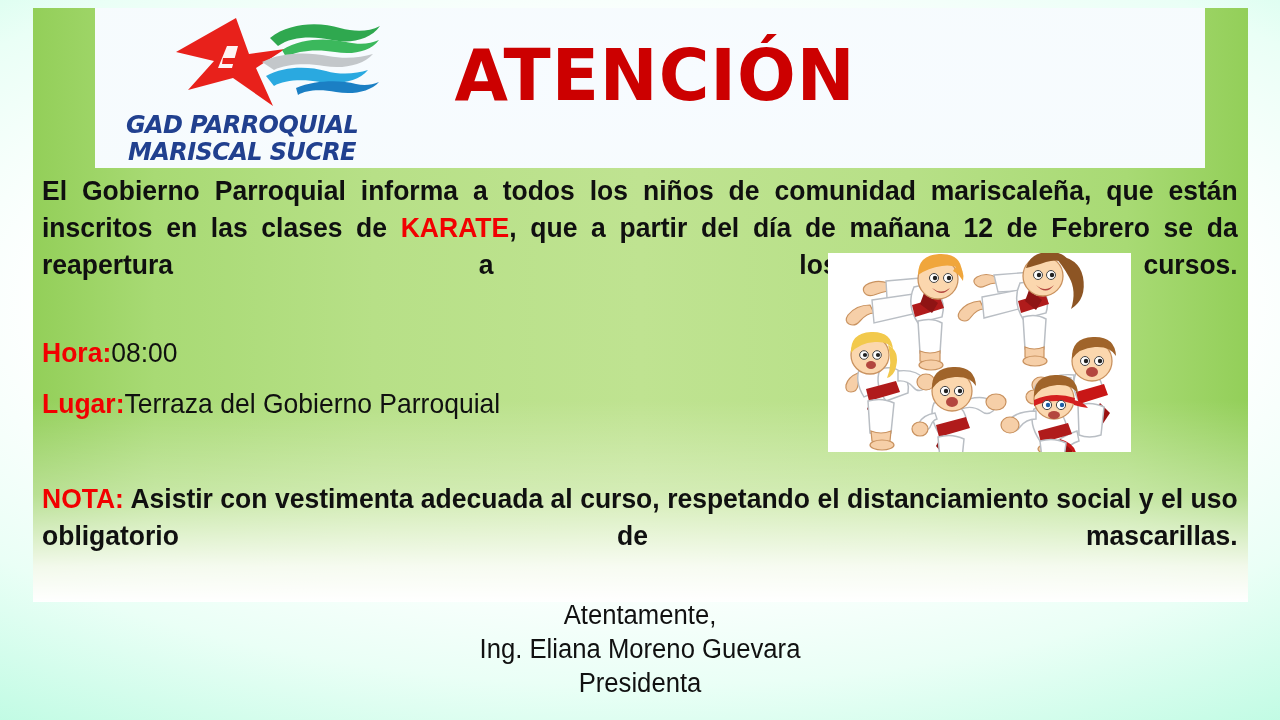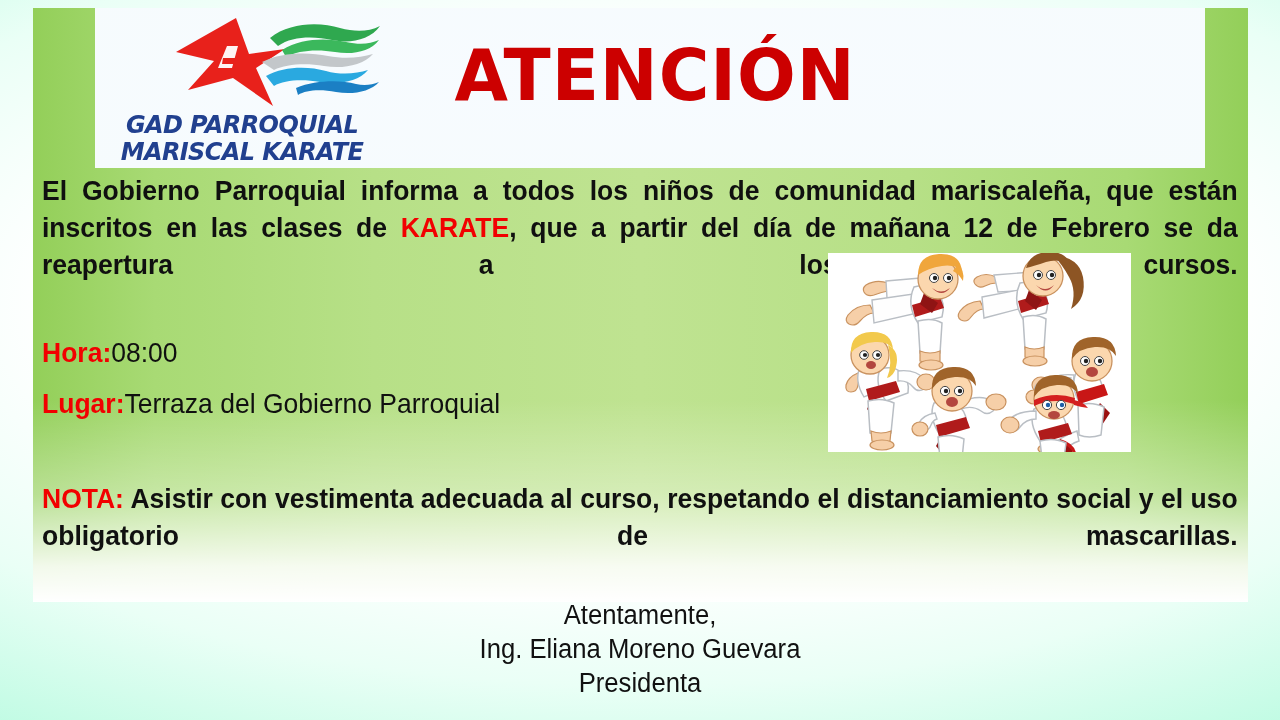--- a/index.html
+++ b/index.html
@@ -198,21 +198,21 @@
                  C192 50, 172 53, 154 50 C136 47, 116 48, 104 54 Z" fill="#c3c7ca"></path>
 
         <path d="M96 60 C114 50, 138 50, 156 55 C170 59, 186 58, 198 54
                  C188 66, 168 69, 150 66 C132 63, 114 64, 104 70 Z" fill="#2aa9e0"></path>
         <path d="M126 72 C146 64, 170 64, 186 68 C194 70, 202 69, 209 66
                  C200 76, 182 79, 166 76 C150 73, 136 74, 128 79 Z" fill="#1b7fc4"></path>
       </svg>
     </div>
     <div class="logo-text">
       <div>GAD PARROQUIAL</div>
-      <div>MARISCAL KARATE</div>
+      <div>MARISCAL SUCRE</div>
     </div>
   </div>
 
   <div class="atencion">ATENCIÓN</div>
 
   <div class="body-wrap">
 
     <p class="para lead"><span>El Gobierno Parroquial informa a todos los niños de comunidad mariscaleña,  que están inscritos en las clases de </span><span class="red-bold">KARATE</span><span>, que a partir del día de mañana 12 de Febrero se da reapertura a los cursos.</span></p>
 
     <p class="kv"><span class="label">Hora:</span><span class="val">08:00</span></p>

